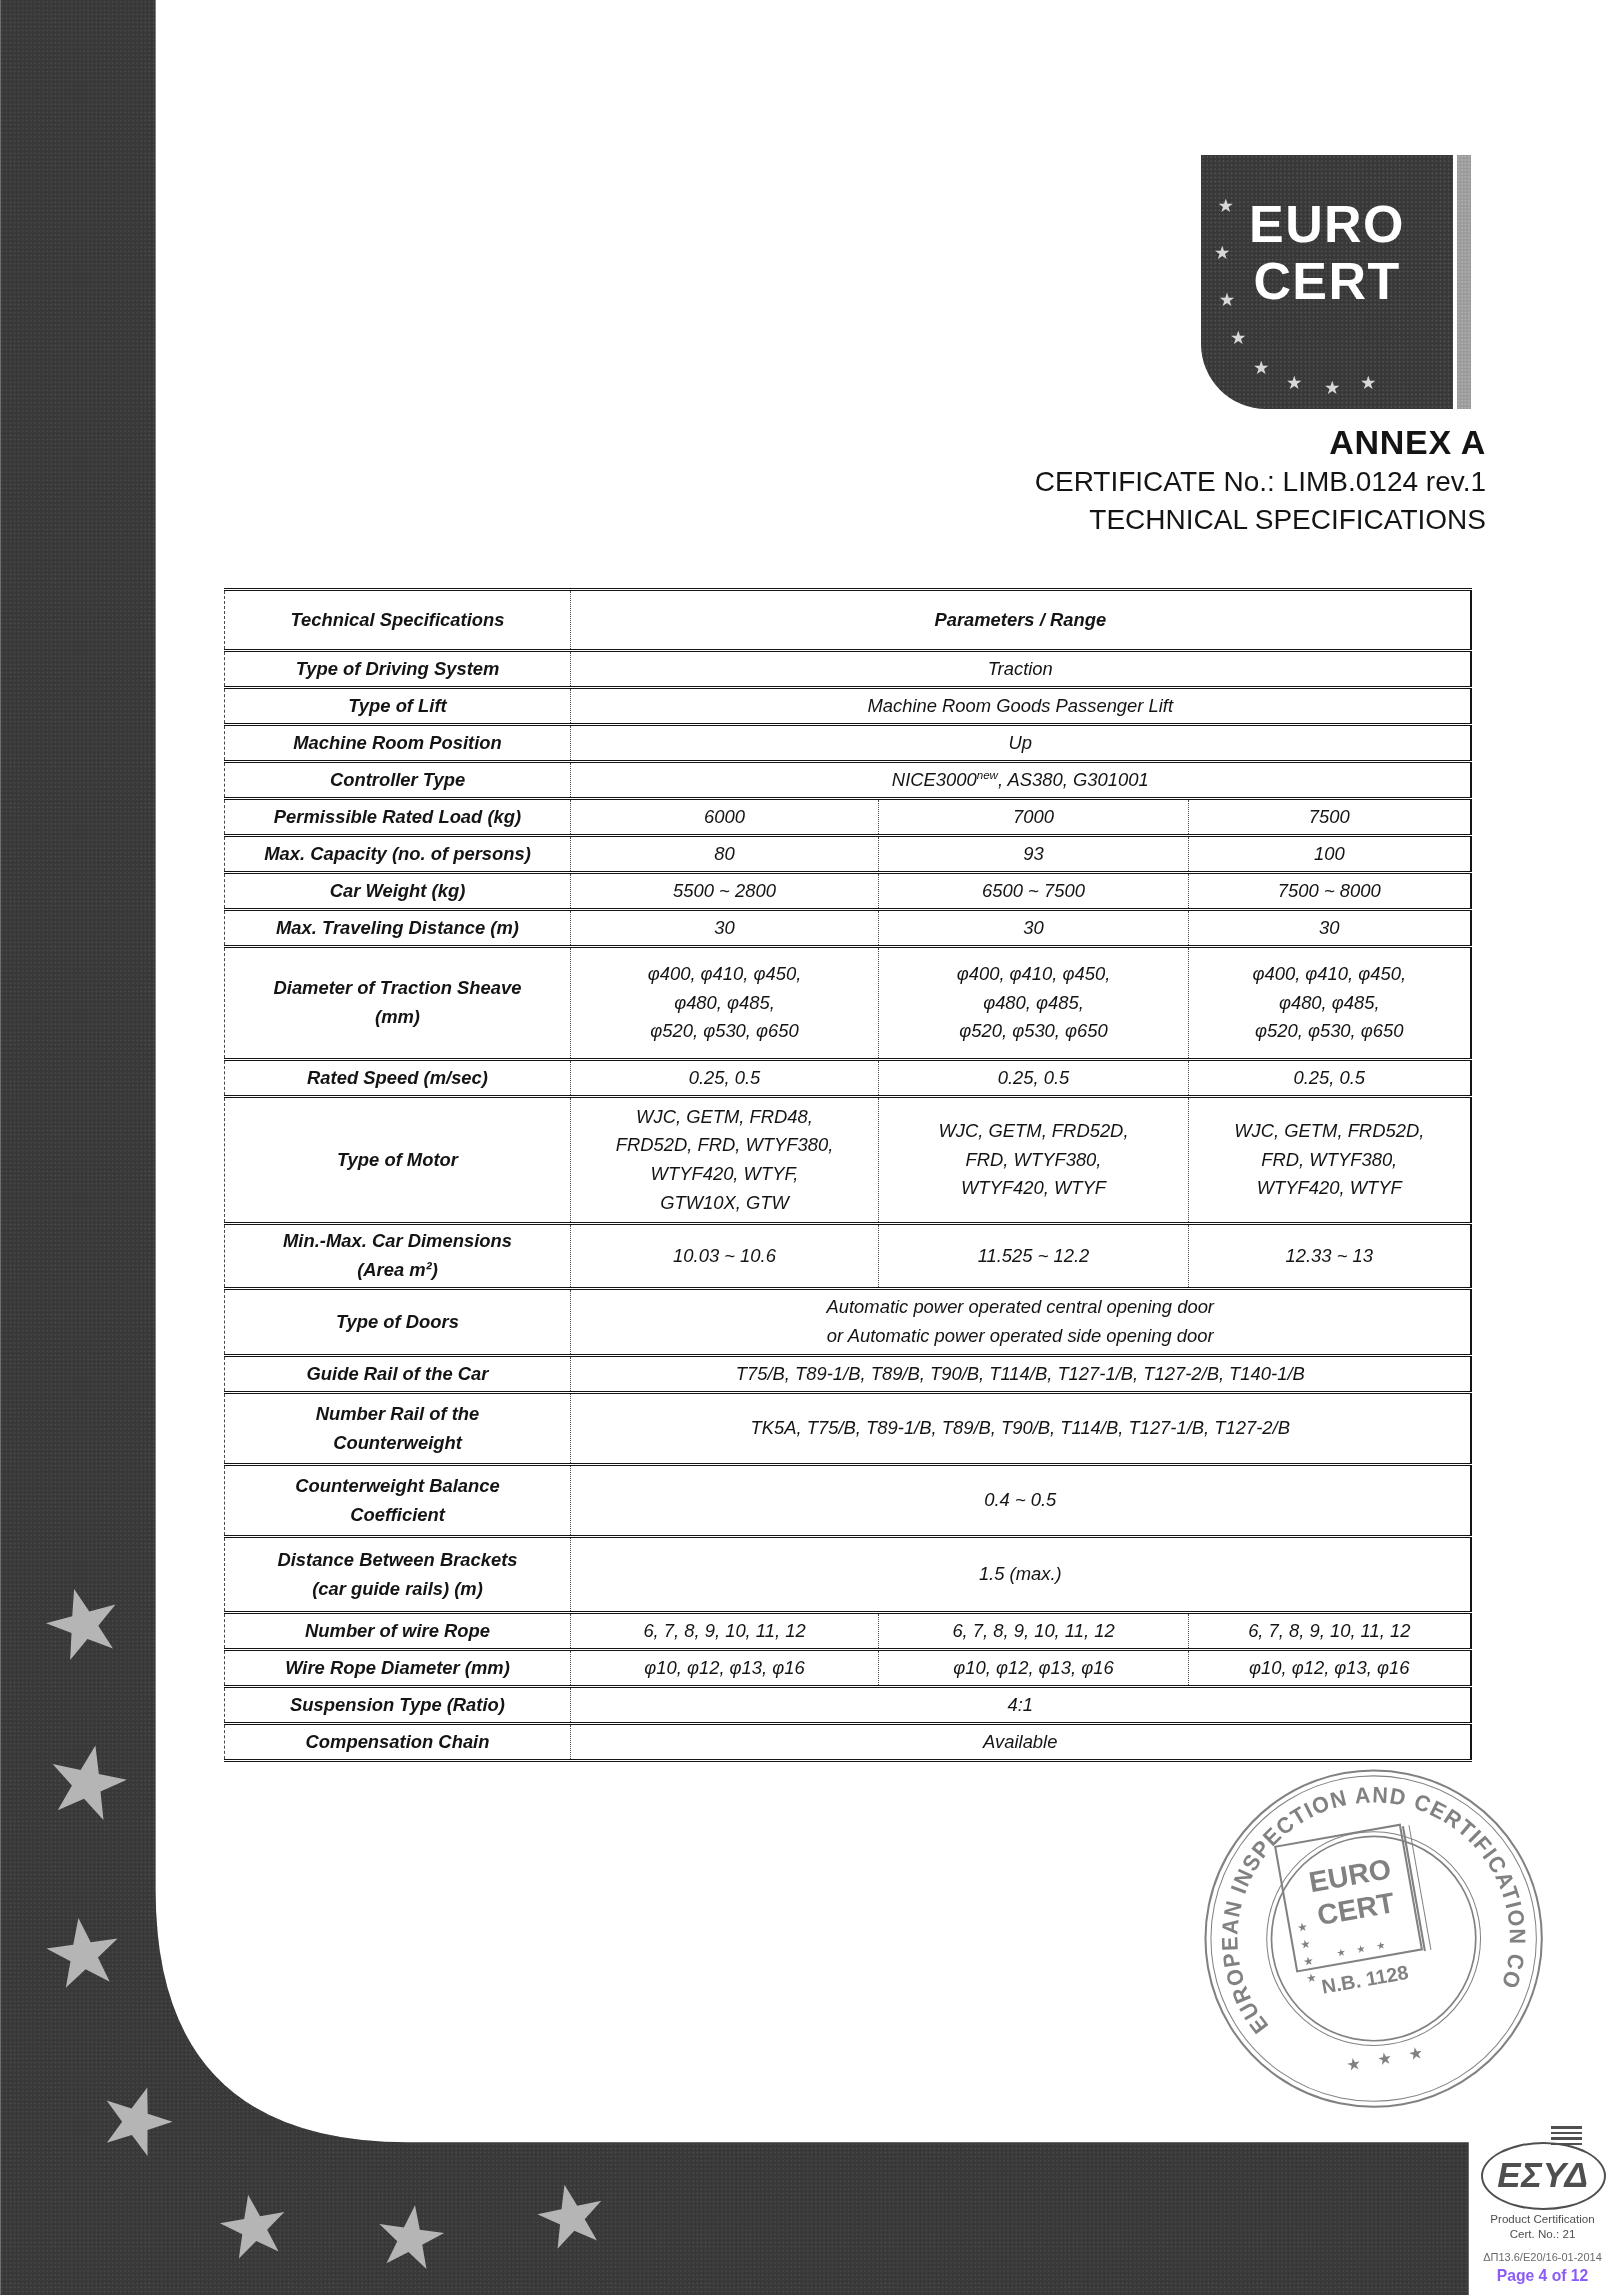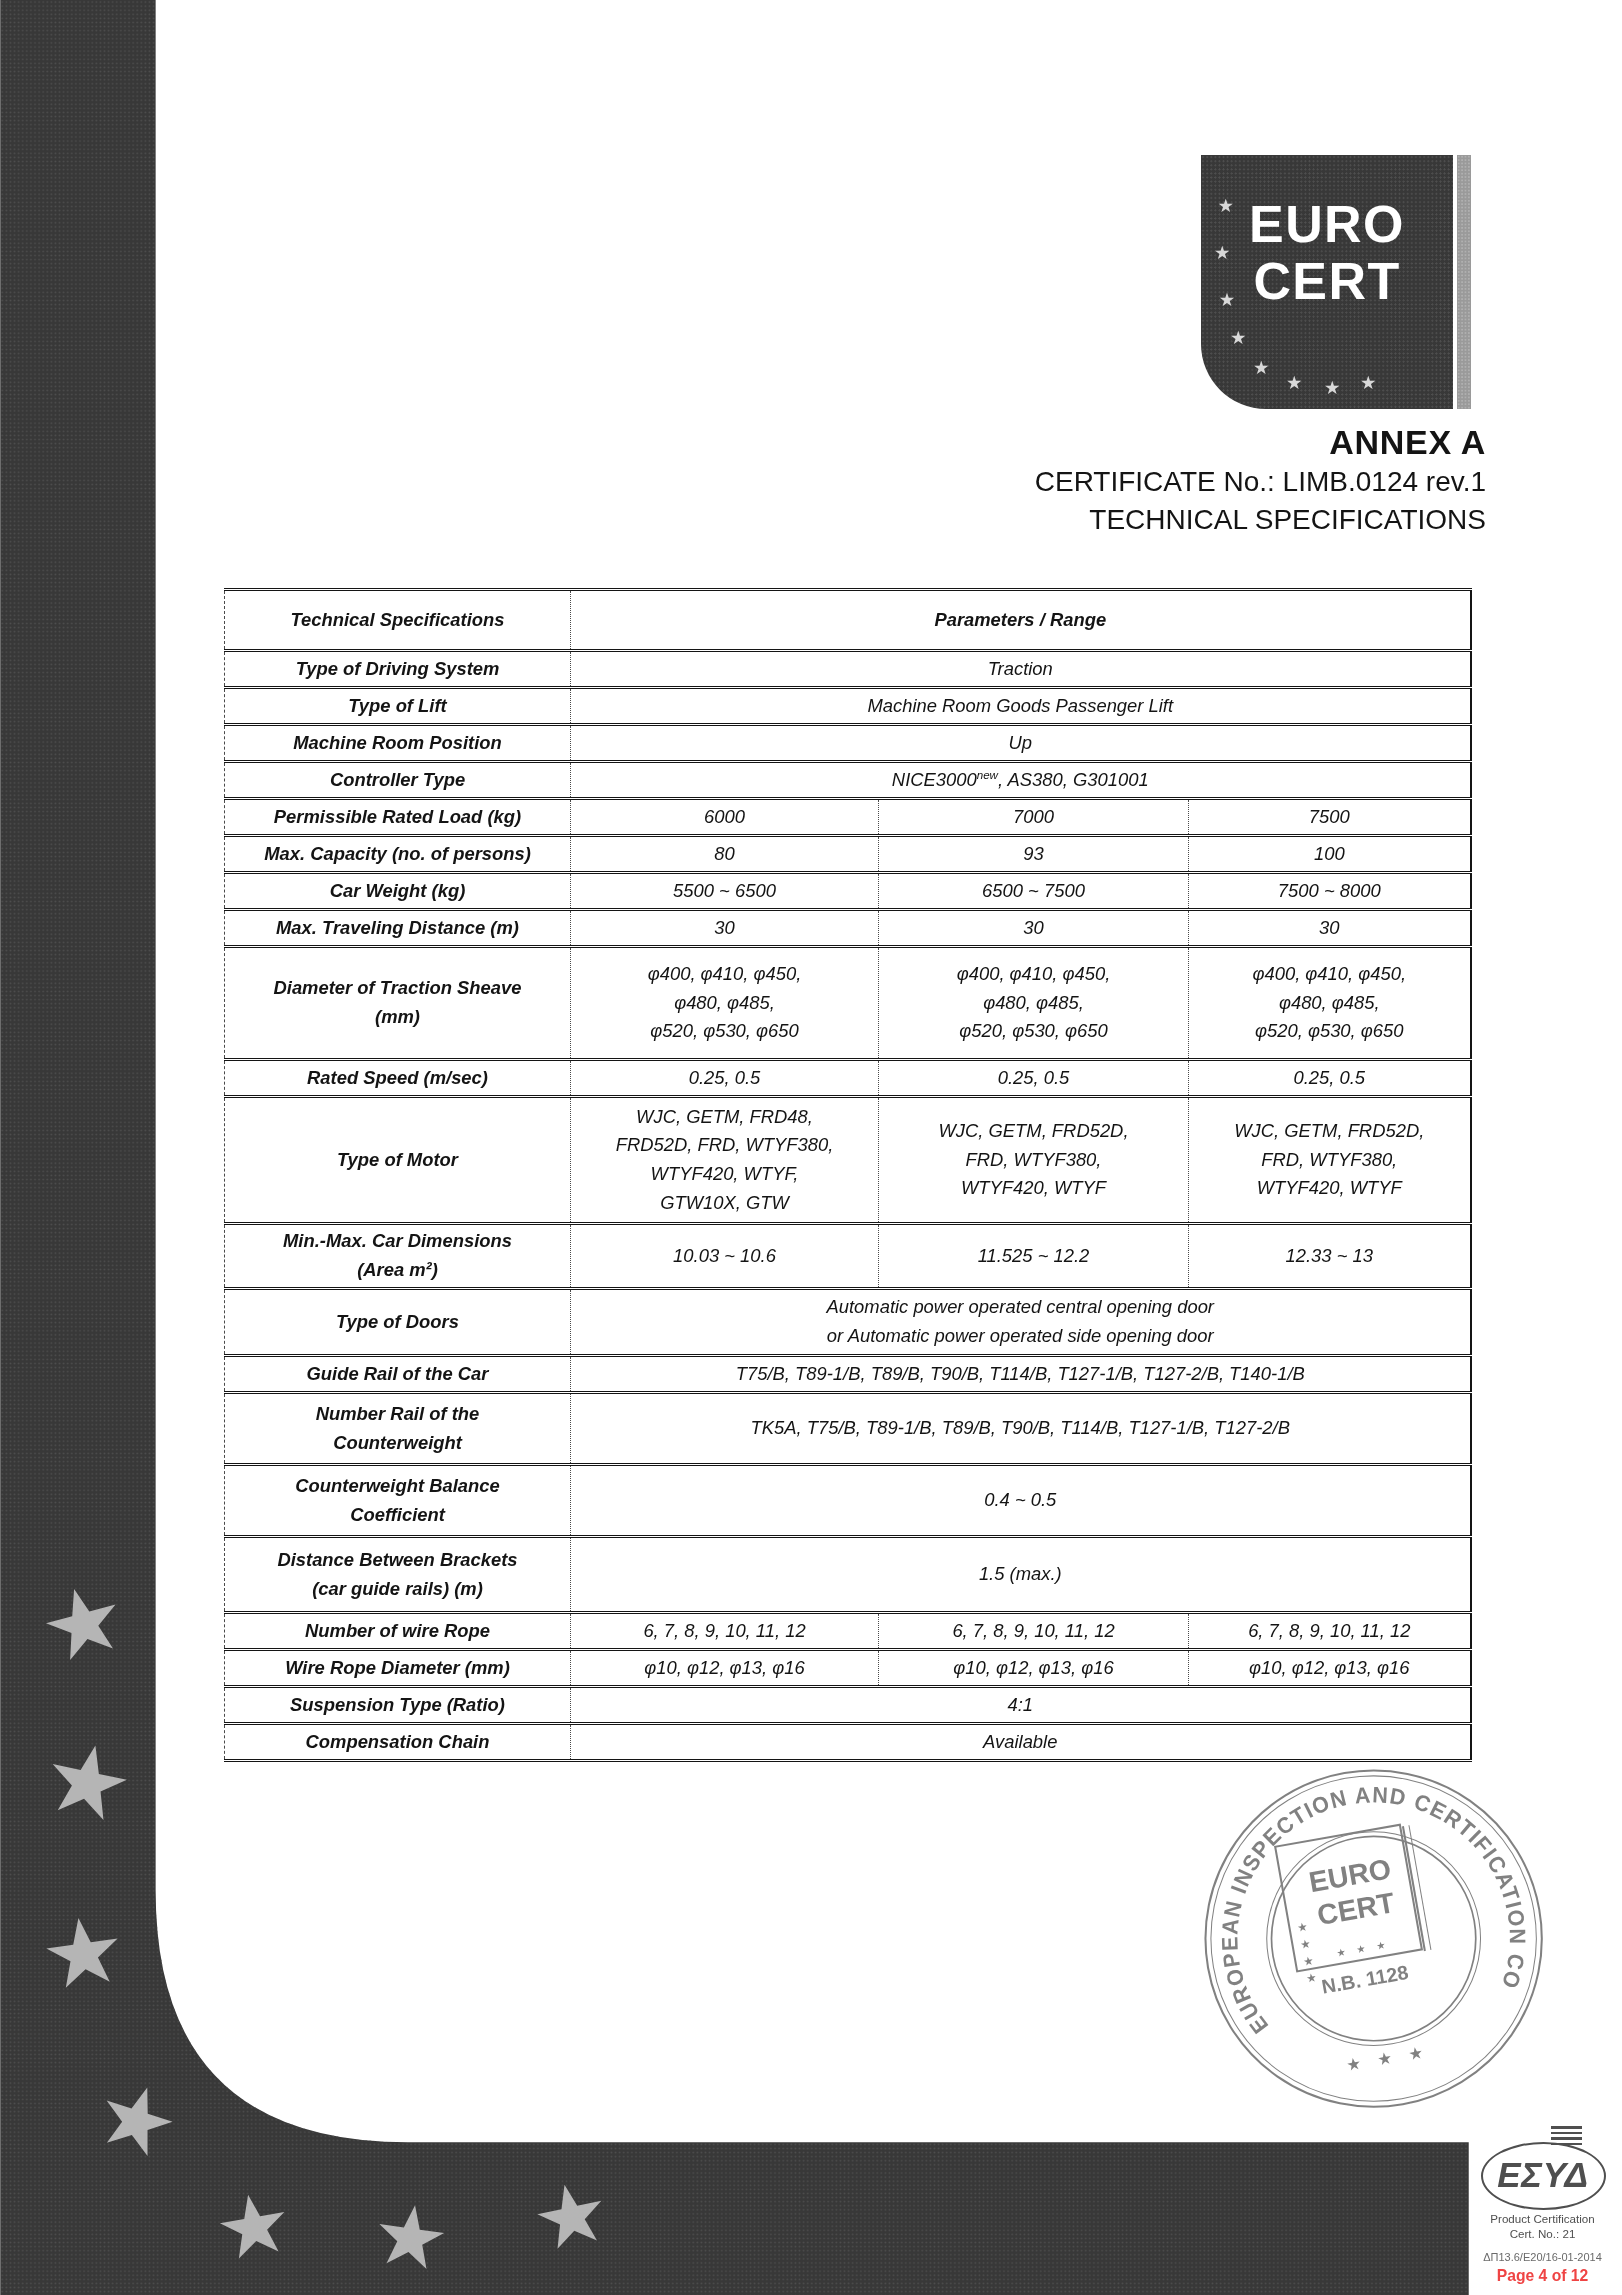--- a/index.html
+++ b/index.html
@@ -71,21 +71,21 @@
   }
   .esyd .oval{
     position:absolute; left:9.5px; top:26px; width:121px; height:64px;
     border:2px solid var(--esyd); border-radius:50%;
     font-size:35px; font-weight:bold; font-style:italic; line-height:61px; letter-spacing:0.7px;
     text-align:center; color:var(--esyd);
   }
   .esyd .cap1{position:absolute; left:0; top:95px; width:143px; font-size:11.6px; line-height:15px;}
   .esyd .cap2{position:absolute; left:0; top:110px; width:143px; font-size:11.6px; line-height:15px;}
   .esyd .cap3{position:absolute; left:0; top:135px; width:143px; font-size:11px; line-height:13.6px; color:#6a6a6a;}
-  .esyd .cap4{position:absolute; left:0; top:150px; width:143px; font-size:15.7px; line-height:19px; font-weight:bold; color:#ef4444;}
+  .esyd .cap4{position:absolute; left:0; top:150px; width:143px; font-size:15.7px; line-height:19px; font-weight:bold; color:#8b5cf6;}
 </style>
 </head>
 <body>
 
 <div class="page">
 
   <svg class="frame-layer" width="1623" height="2295" viewBox="0 0 2381 3368">
     <defs>
       <pattern id="ht" width="6" height="6" patternUnits="userSpaceOnUse">
         <circle cx="3" cy="3" r="1.3" fill="#4e4e4e"></circle>
@@ -178,21 +178,21 @@
       <td>7500</td>
     </tr>
     <tr class="h54">
       <td class="lbl">Max. Capacity (no. of persons)</td>
       <td>80</td>
       <td>93</td>
       <td>100</td>
     </tr>
     <tr class="h54">
       <td class="lbl">Car Weight (kg)</td>
-      <td>5500 ~ 6500</td>
+      <td>5500 ~ 2800</td>
       <td>6500 ~ 7500</td>
       <td>7500 ~ 8000</td>
     </tr>
     <tr class="h54">
       <td class="lbl">Max. Traveling Distance (m)</td>
       <td>30</td>
       <td>30</td>
       <td>30</td>
     </tr>
     <tr class="h166">

